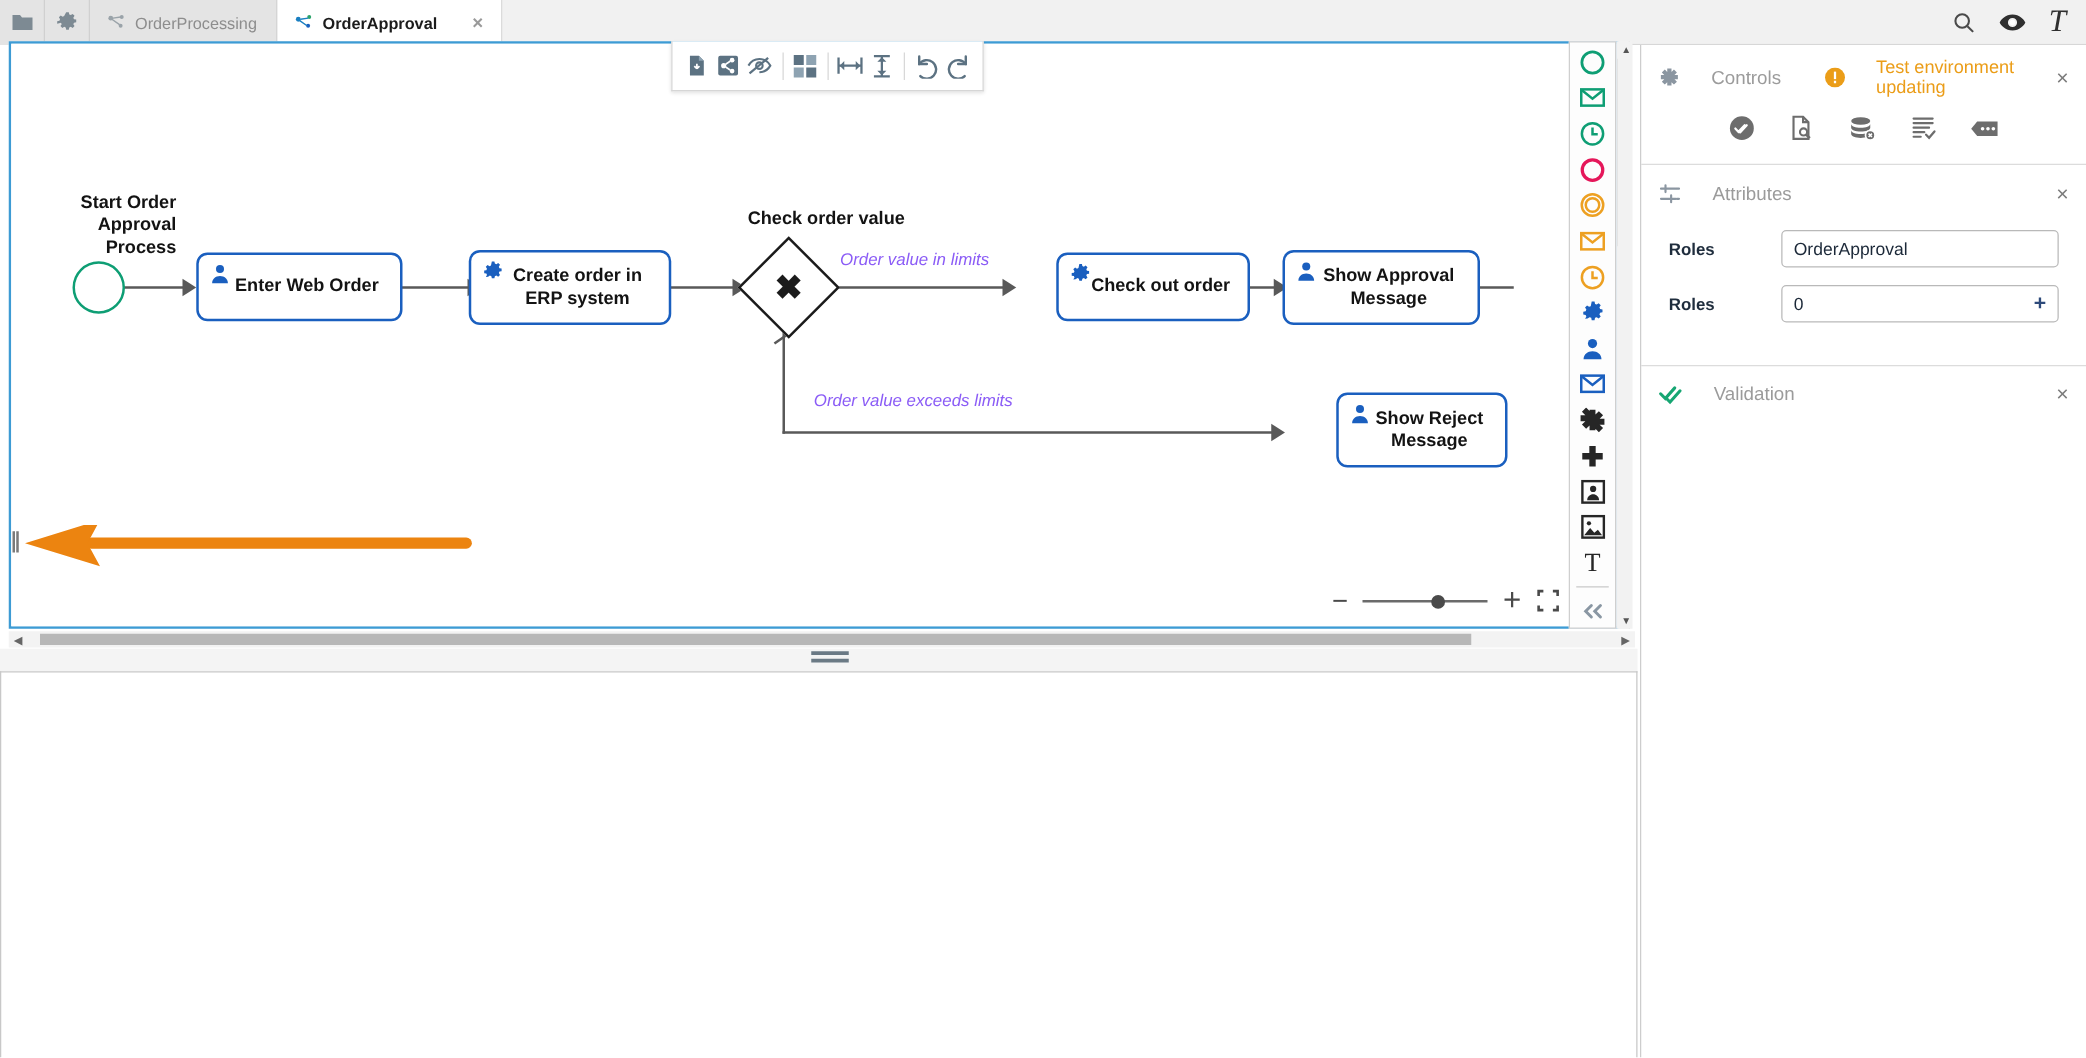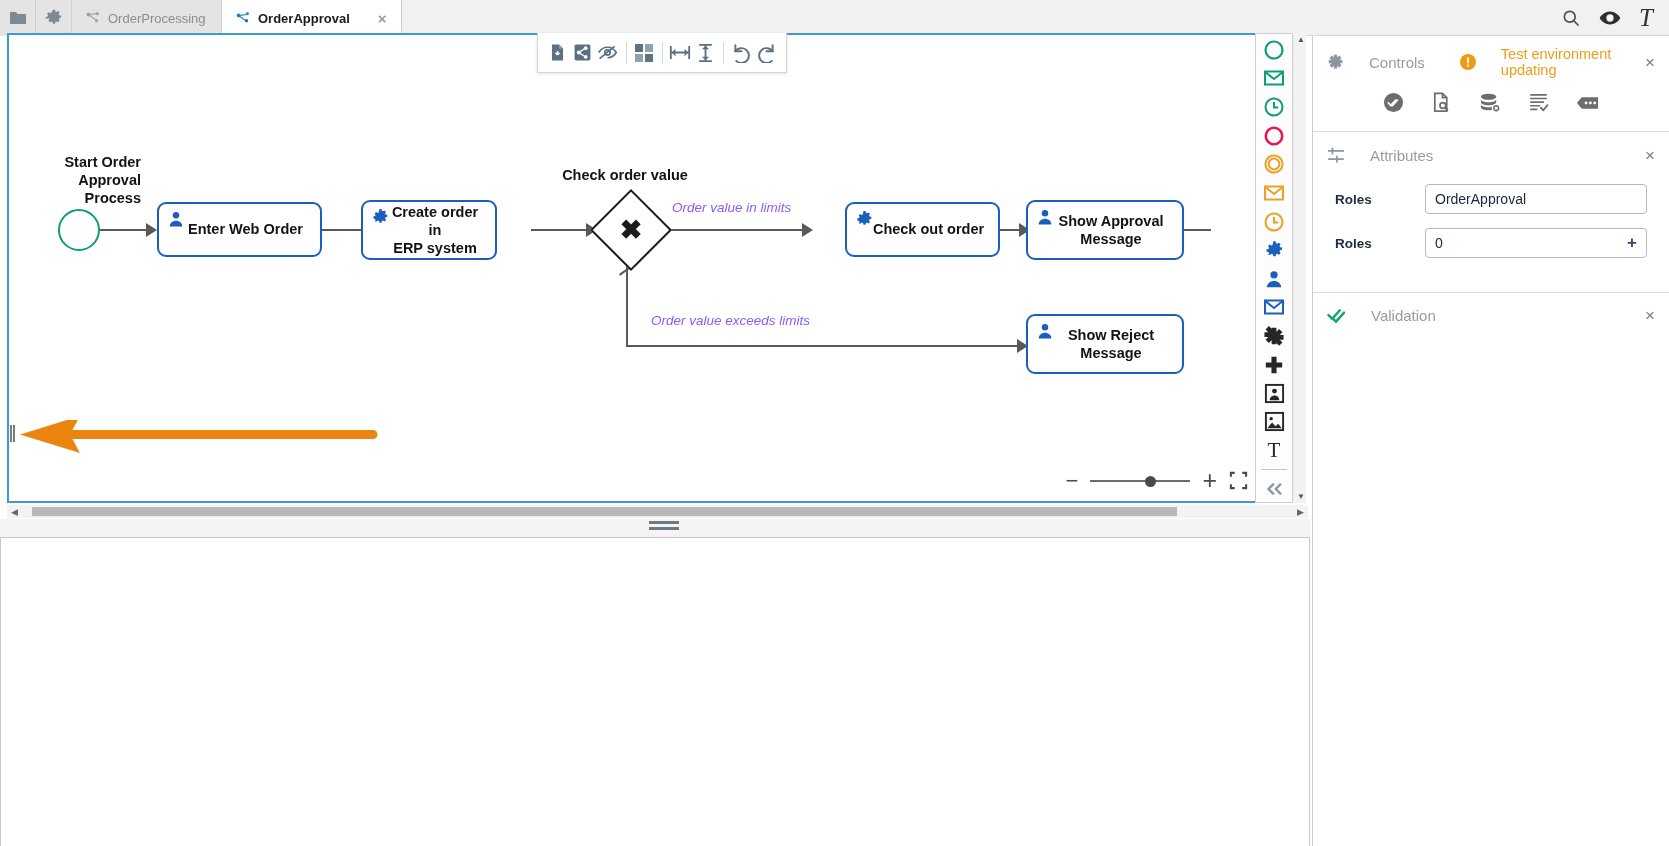--- a/index.html
+++ b/index.html
@@ -270,37 +270,37 @@
       <div class="conn conn-h" style="left:1172px; top:194px; width:30px;"></div>
 
       <div class="conn conn-v" style="left:617px; top:225px; height:87px;"></div>
       <div class="conn conn-h" style="left:617px; top:310px; width:398px;"></div>
       <div class="arrowhead" style="left:1008px; top:304px;"></div>
 
       <div class="conn" style="left:609px; top:234px; width:17px; height:2px; transform: rotate(-35deg);"></div>
 
       <div class="diag-label" style="left:12px; top:118px; width:120px; white-space:pre-line;text-align:right;">Start Order
 Approval Process</div>
-      <div class="diag-label" style="left:536px; top:131px; width:160px;">Check order value</div>
+      <div class="diag-label" style="left:572px; top:131px; width:160px;">Check order value</div>
       <div class="flow-label" style="left:663px; top:165px;">Order value in limits</div>
       <div class="flow-label" style="left:642px; top:278px;">Order value exceeds limits</div>
 
       <div class="start-ev" style="left:49px; top:174px;"></div>
 
       <div class="node" style="left:148px; top:167px; width:165px; height:55px;">
         <span class="node-ico">
           <svg width="18" height="18" viewBox="0 0 24 24" fill="#1a5fbf">
               <circle cx="12" cy="7" r="4.3"></circle>
               <path d="M3.6 22c0-4.6 3.8-7.6 8.4-7.6s8.4 3 8.4 7.6z"></path>
             </svg>
         </span>
         <span class="node-label" style="white-space:pre-line;">Enter Web Order</span>
       </div>
 
-      <div class="node" style="left:352px; top:165px; width:136px; height:60px;">
+      <div class="node" style="left:366px; top:165px; width:162px; height:60px;">
         <span class="node-ico">
           <svg width="19" height="19" viewBox="0 0 24 24" fill="#1a5fbf">
               <path d="M12 8.4a3.6 3.6 0 100 7.2 3.6 3.6 0 000-7.2zm0 2a1.6 1.6 0 110 3.2 1.6 1.6 0 010-3.2z"></path>
               <path d="M10.7 1.4h2.6l.45 2.2 1.5.62 1.85-1.2 1.85 1.85-1.2 1.85.62 1.5 2.2.45v2.6l-2.2.45-.62 1.5 1.2 1.85-1.85 1.85-1.85-1.2-1.5.62-.45 2.2h-2.6l-.45-2.2-1.5-.62-1.85 1.2L4.6 17.1l1.2-1.85-.62-1.5-2.2-.45v-2.6l2.2-.45.62-1.5L4.6 6.9 6.45 5.05 8.3 6.25l1.5-.62z"></path>
             </svg>
         </span>
         <span class="node-label" style="white-space:pre-line;">Create order in
 ERP system</span>
       </div>
 
@@ -323,21 +323,21 @@
         <span class="node-ico">
           <svg width="18" height="18" viewBox="0 0 24 24" fill="#1a5fbf">
               <circle cx="12" cy="7" r="4.3"></circle>
               <path d="M3.6 22c0-4.6 3.8-7.6 8.4-7.6s8.4 3 8.4 7.6z"></path>
             </svg>
         </span>
         <span class="node-label" style="white-space:pre-line;">Show Approval
 Message</span>
       </div>
 
-      <div class="node" style="left:1017px; top:279px; width:158px; height:60px;">
+      <div class="node" style="left:1060px; top:279px; width:137px; height:60px;">
         <span class="node-ico">
           <svg width="18" height="18" viewBox="0 0 24 24" fill="#1a5fbf">
               <circle cx="12" cy="7" r="4.3"></circle>
               <path d="M3.6 22c0-4.6 3.8-7.6 8.4-7.6s8.4 3 8.4 7.6z"></path>
             </svg>
         </span>
         <span class="node-label" style="white-space:pre-line;">Show Reject
 Message</span>
       </div>
 

